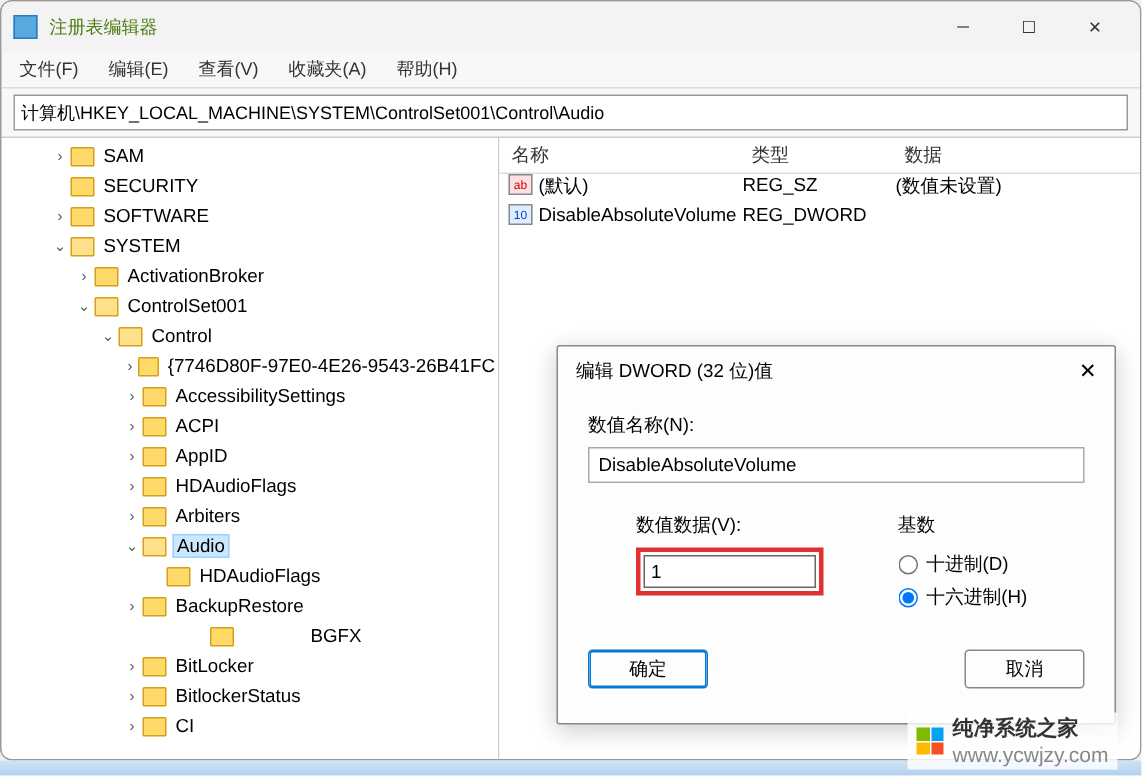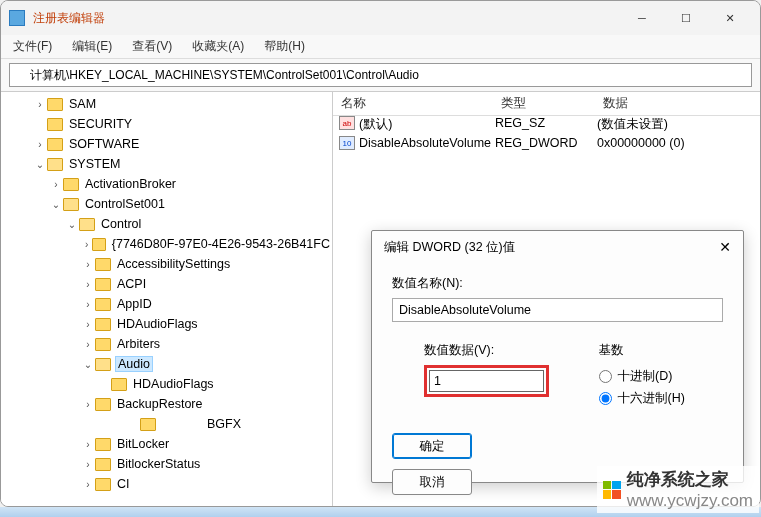--- a/index.html
+++ b/index.html
@@ -1,26 +1,26 @@
 <!DOCTYPE html>
 <html><head>
 <meta charset="utf-8">
 <style>
 * { box-sizing: border-box; font-family: "Microsoft YaHei", "Segoe UI", sans-serif; }
 body { margin: 0; width: 761px; height: 517px; background: #f0f0f0; overflow: hidden; position: relative; }
 .window { width: 761px; height: 507px; background: #f8f8f8; border: 1px solid #999; border-radius: 8px; overflow: hidden; display: flex; flex-direction: column; }
 .titlebar { height: 34px; display: flex; align-items: center; padding: 0 8px; background: #f3f3f3; }
 .titlebar .app-icon { width: 16px; height: 16px; background: #5aa8e0; display: inline-block; margin-right: 8px; border: 1px solid #2a7bbf; }
-.titlebar .title { font-size: 12px; color: #c2410c; flex: 1; }
+.titlebar .title { font-size: 12px; color: #4d7c0f; flex: 1; }
 .ctrls { display: flex; gap: 0; }
 .ctrl { width: 44px; height: 30px; display: flex; align-items: center; justify-content: center; font-size: 11px; color: #333; }
 .menu { height: 24px; display: flex; gap: 20px; padding: 0 12px; font-size: 12px; color: #333; border-bottom: 1px solid #ddd; align-items: center; }
 .menu span { cursor: default; }
 .addr { padding: 4px 8px; border-bottom: 1px solid #ccc; }
-.addr input { width: 100%; height: 24px; border: 1px solid #999; font-size: 12px; padding: 2px 20px; background: #fff; }
+.addr input { width: 100%; height: 24px; border: 1px solid #999; font-size: 12px; padding: 2px 4px; background: #fff; }
 .main { flex: 1; display: flex; overflow: hidden; }
 .tree { width: 332px; border-right: 1px solid #ccc; overflow: hidden; font-size: 12.5px; background: #fff; padding-top: 2px; }
 .tree-row { display: flex; align-items: center; height: 20px; white-space: nowrap; }
 .tree-row .twist { width: 14px; text-align: center; color: #555; font-size: 10px; }
 .tree-row .fld { width: 16px; height: 13px; background: #ffd96a; border: 1px solid #d4a017; margin-right: 4px; border-radius: 1px; }
 .tree-row .fld.open { background: #ffe08a; }
 .tree-row.sel .label { background: #cce8ff; border: 1px solid #99d1ff; padding: 0 2px; }
 .tree-row .label { padding: 0 2px; }
 .list { flex: 1; background: #fff; font-size: 12.5px; }
 .list-head { display: flex; border-bottom: 1px solid #ddd; height: 24px; align-items: center; }
@@ -41,24 +41,24 @@
 .modal-title .x { font-size: 14px; }
 .modal-body { padding: 6px 20px; font-size: 12.5px; }
 .modal-body .lbl { margin-top: 6px; margin-bottom: 6px; }
 .modal-body .ro { width: 100%; height: 24px; border: 1px solid #aaa; padding: 2px 6px; background: #fff; font-size: 12.5px; }
 .valrow { display: flex; margin-top: 14px; gap: 18px; }
 .valcol { flex: 1; margin-left: 32px; }
 .redbox { border: 3px solid #e03030; padding: 2px; }
 .redbox input { width: 100%; height: 22px; border: 1px solid #666; padding: 1px 4px; font-size: 12.5px; }
 .radios label { display: flex; align-items: center; gap: 6px; height: 22px; }
 .radios input { margin: 0; }
-.btns { display: flex; justify-content: space-between; gap: 10px; margin-top: 24px; flex-direction: column; }
+.btns { display: flex; justify-content: space-between; gap: 10px; margin-top: 24px; }
 .btns button { width: 80px; height: 26px; border: 1px solid #888; background: #fdfdfd; border-radius: 3px; font-size: 12.5px; }
 .btns button.primary { border: 1px solid #0078d4; box-shadow: 0 0 0 1px #0078d4 inset; }
-.watermark { position: absolute; right: 2px; bottom: 4px; display: flex; align-items: center; gap: 6px; background: rgba(255,255,255,0.8); padding: 2px 6px; font-size: 17px; margin-top: 28px; }
+.watermark { position: absolute; right: 16px; bottom: 4px; display: flex; align-items: center; gap: 6px; background: rgba(255,255,255,0.8); padding: 2px 6px; font-size: 14px; margin-top: 28px; }
 .wm-logo { width: 18px; height: 18px; display: grid; grid-template-columns: 1fr 1fr; grid-template-rows: 1fr 1fr; gap: 1px; }
 .wm-logo span:nth-child(1){background:#7fba00;} .wm-logo span:nth-child(2){background:#00a4ef;}
 .wm-logo span:nth-child(3){background:#ffb900;} .wm-logo span:nth-child(4){background:#f25022;}
 .wm-text1 { font-weight: bold; color: #333; }
 .wm-text2 { color: #888; }
 .taskbar { position: absolute; bottom: 0; left: 0; width: 761px; height: 10px; background: linear-gradient(#d0e4f5,#b0d0ee); }
 </style>
 </head>
 <body>
 
@@ -195,21 +195,20 @@
           <div class="list-row">
             <span class="ic str">ab</span>
             <span class="nm">(默认)</span>
             <span class="tp">REG_SZ</span>
             <span class="dt">(数值未设置)</span>
           </div>
           <div class="list-row">
             <span class="ic dw">10</span>
             <span class="nm">DisableAbsoluteVolume</span>
             <span class="tp">REG_DWORD</span>
-            <span class="dt">0x00000000 (0)</span>
           </div>
         </div>
     </div>
   </div>
 </div>
 
 <div class="modal">
   <div class="modal-title">
     <span class="t">编辑 DWORD (32 位)值</span>
     <span class="x">✕</span>

